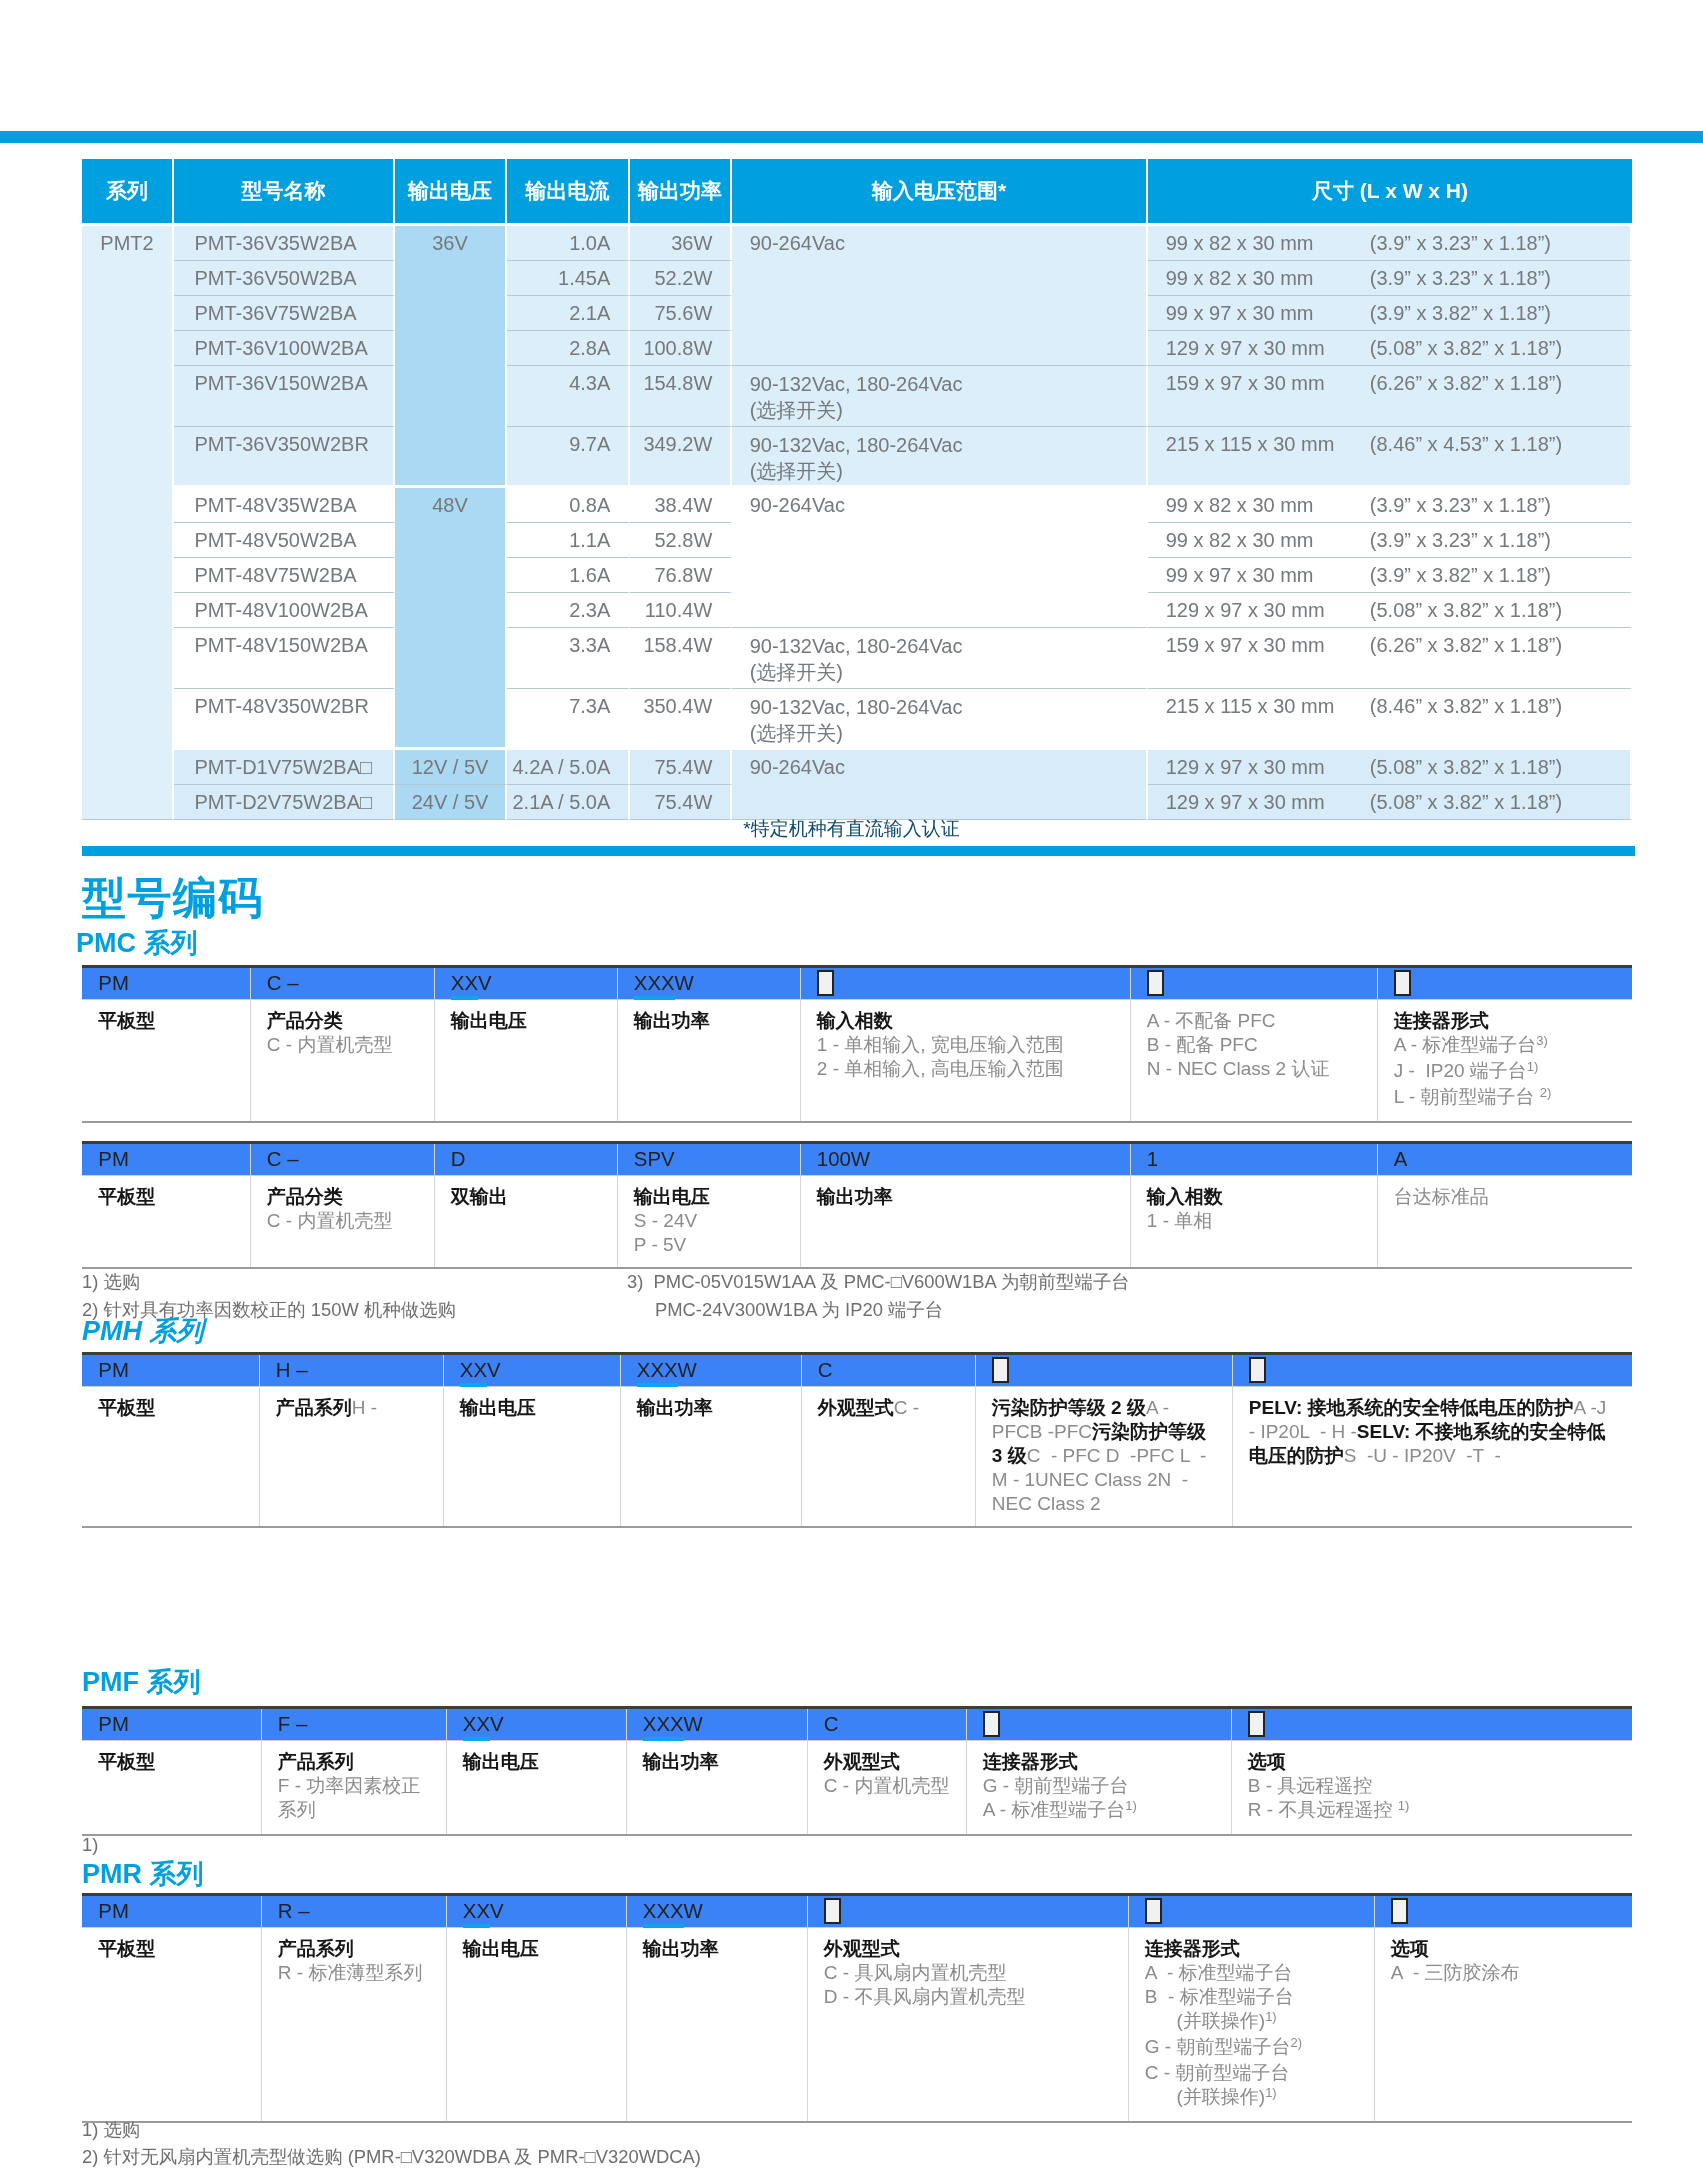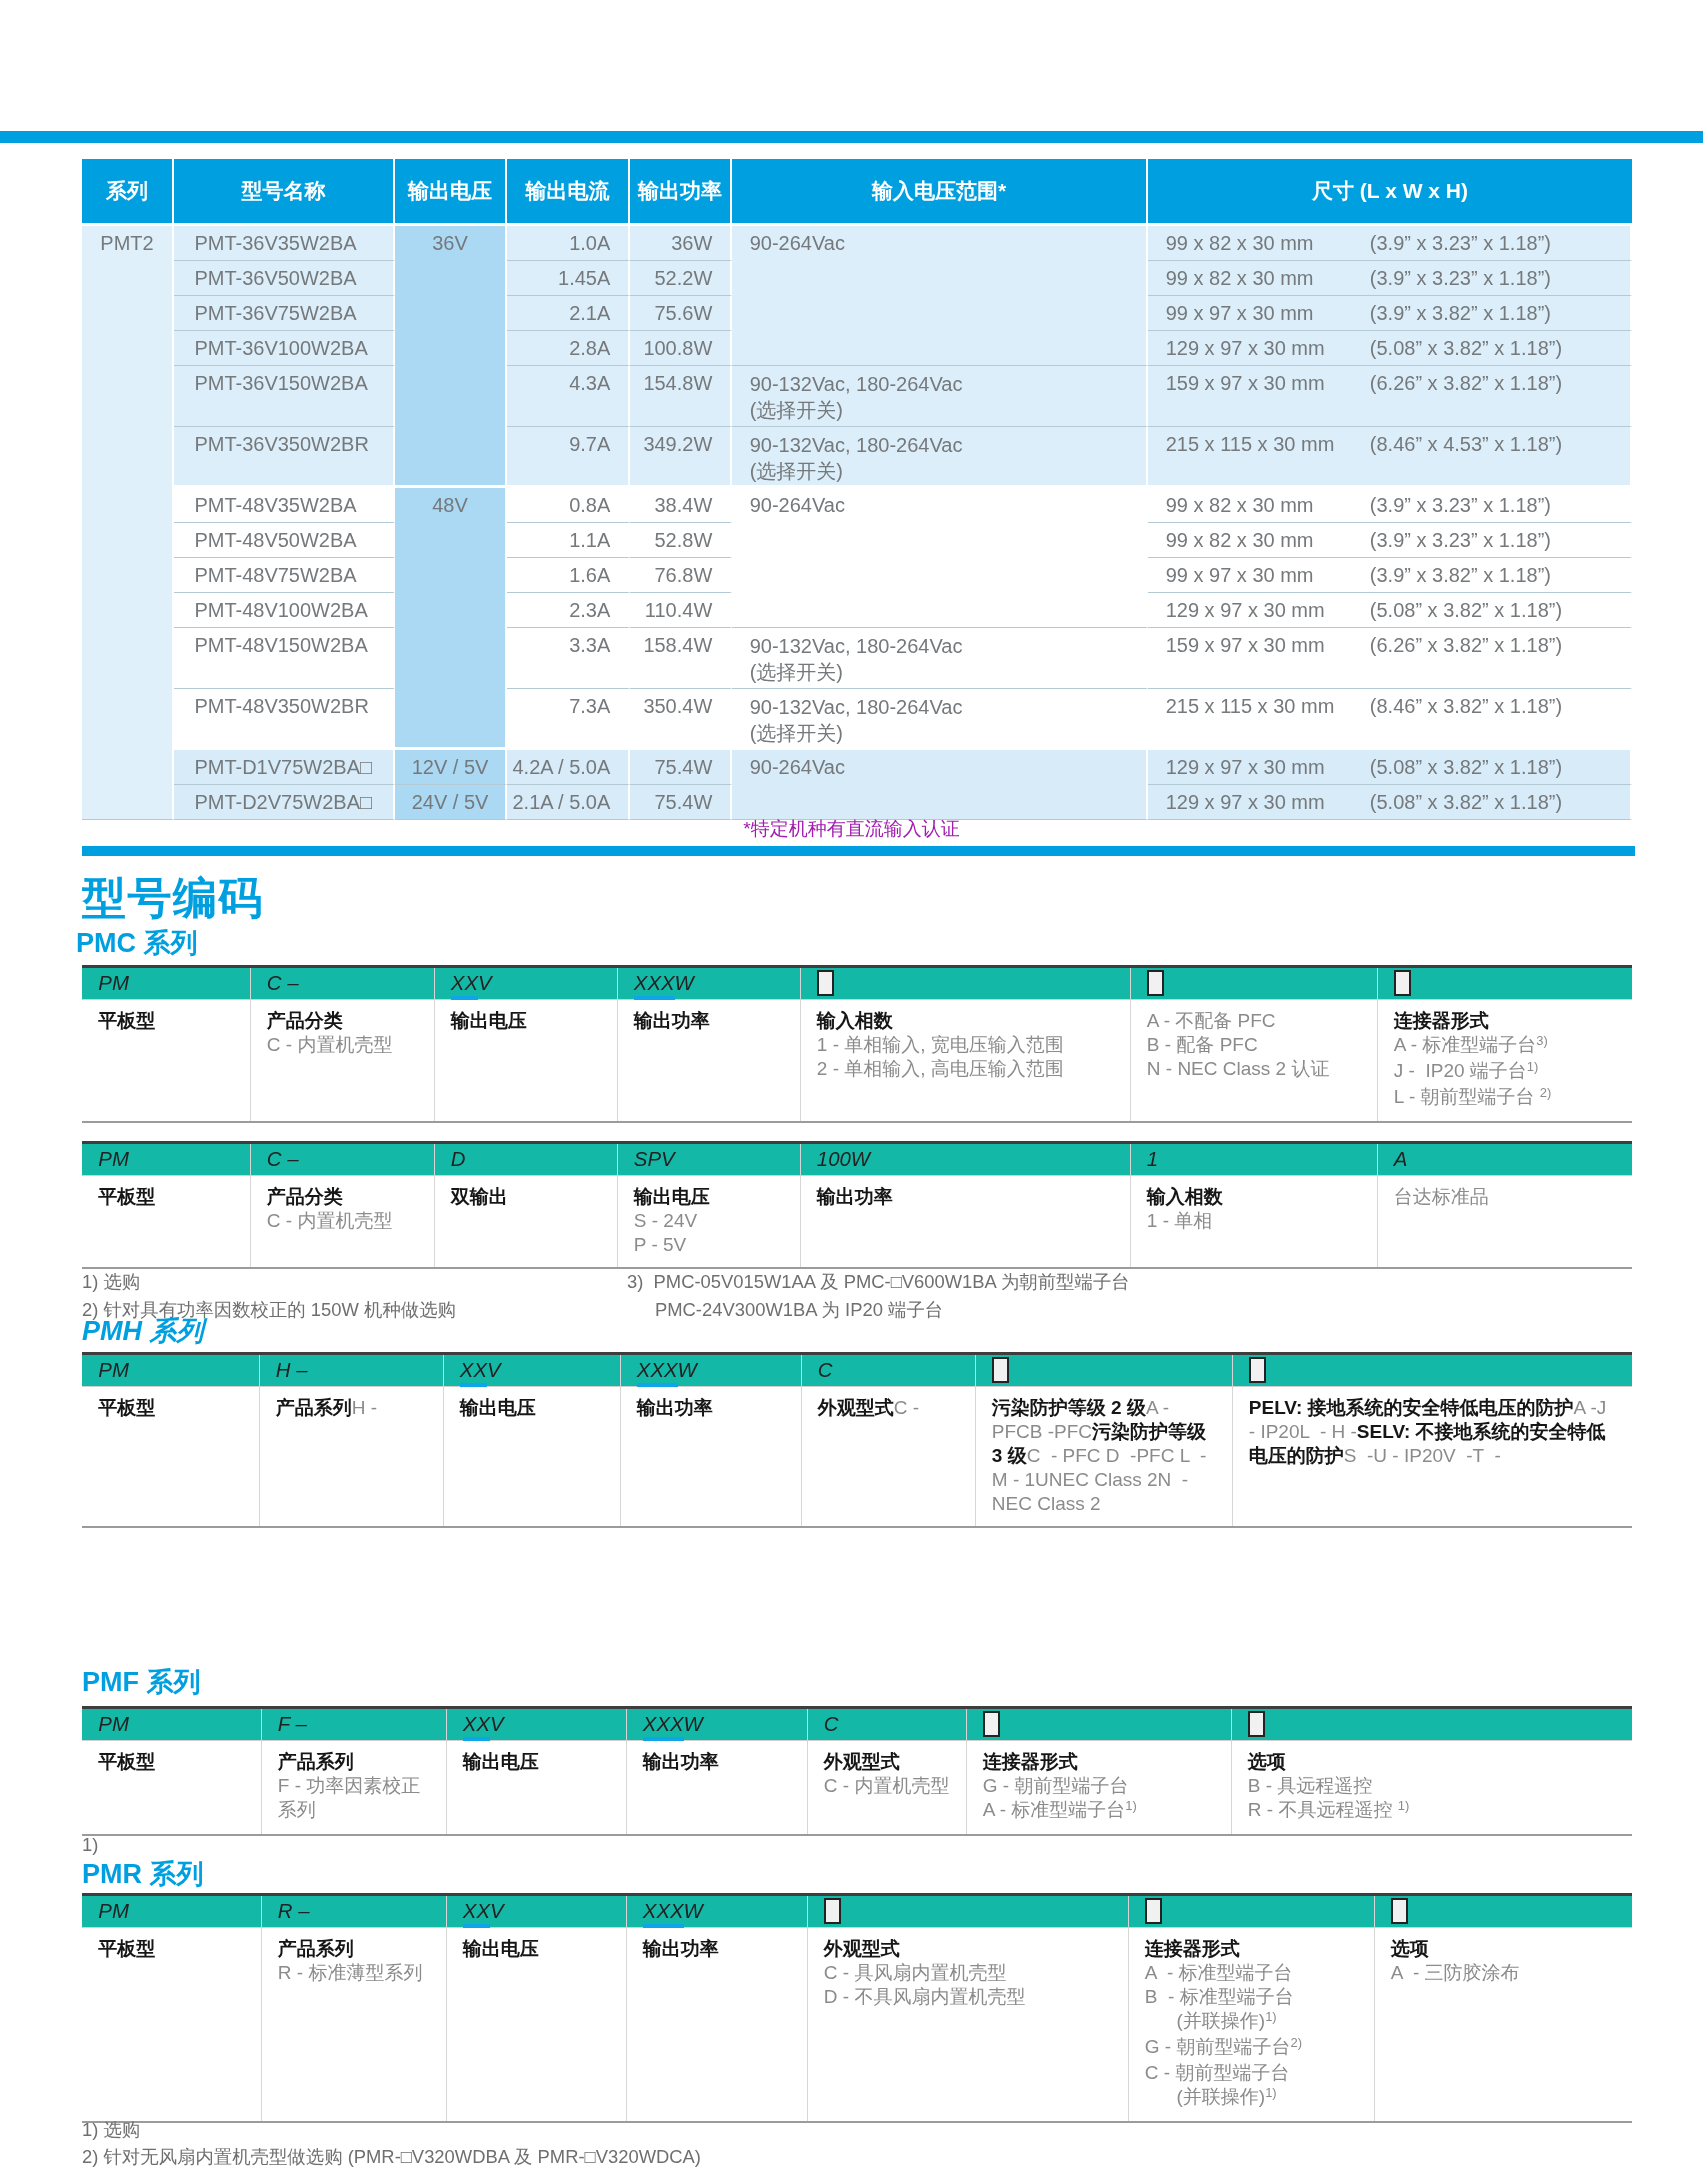--- a/index.html
+++ b/index.html
@@ -24,33 +24,33 @@
   .spec td.two{line-height:26px;padding-top:4.8px;white-space:pre-line;}
   .spec td.mm{padding-left:17.7px;border-right:none;}
   .spec td.inch{padding-left:6.8px;}
   .spec td.series{text-align:center;background:#DFF0FA;border-right:2.7px solid #fff;}
   .spec td.volt{text-align:center;background:#ABD8F3;}
   .gA td{background:#DCEEF9;}
   .gB td{background:#ffffff;}
   .gC td{background:#D7EBF8;}
   .spec td.volt{background:#ABD8F3;}
   .spec td.gend{border-bottom:3.4px solid #ffffff;}
-  .spec-foot{left:0;top:816px;width:1703px;text-align:center;font-size:19px;color:#a21caf;}
+  .spec-foot{left:0;top:816px;width:1703px;text-align:center;font-size:19px;color:#0c4a6e;}
 
   
   .h-main{left:82px;top:869px;font-size:44px;font-weight:bold;color:#00A0E0;letter-spacing:1.4px;}
   .h-series{font-size:27px;font-weight:bold;color:#00A0E0;}
 
   
   .code-table{border-collapse:collapse;table-layout:fixed;width:1550px;
               border-top:3.4px solid #3D3D3D;border-bottom:2px solid #9B9B9B;}
   .code-table td{box-sizing:border-box;}
   .code-table td + td{border-left:1.4px solid #D6D6D6;}
-  .crow td{background:#14b8a6;height:33px;font-size:20.4px;color:#222;padding:0 6.8px 0 16.3px;
-           vertical-align:middle;border-bottom:1.4px solid #D0D0D0;white-space:nowrap;font-style:italic;}
+  .crow td{background:#3b82f6;height:33px;font-size:20.4px;color:#222;padding:0 6.8px 0 16.3px;
+           vertical-align:middle;border-bottom:1.4px solid #D0D0D0;white-space:nowrap;}
   .drow td{background:#fff;font-size:19px;line-height:24px;color:#8B8B8B;
            padding:8.9px 13.6px 10.2px 16.3px;vertical-align:top;white-space:pre-wrap;}
   .bb{font-weight:bold;color:#161616;}
   .sup{font-size:13px;position:relative;top:-6.1px;}
   .uu{border-bottom:4px solid #0ea5e9;padding-bottom:2px;}
   .tofu{display:inline-block;width:17px;height:26px;border:2.7px solid #232323;box-sizing:border-box;vertical-align:-4.1px;background:#F1F1F1;}
 
   .note{font-size:18.4px;color:#6F6F6F;line-height:27px;white-space:pre-wrap;}
 </style>
 </head>

